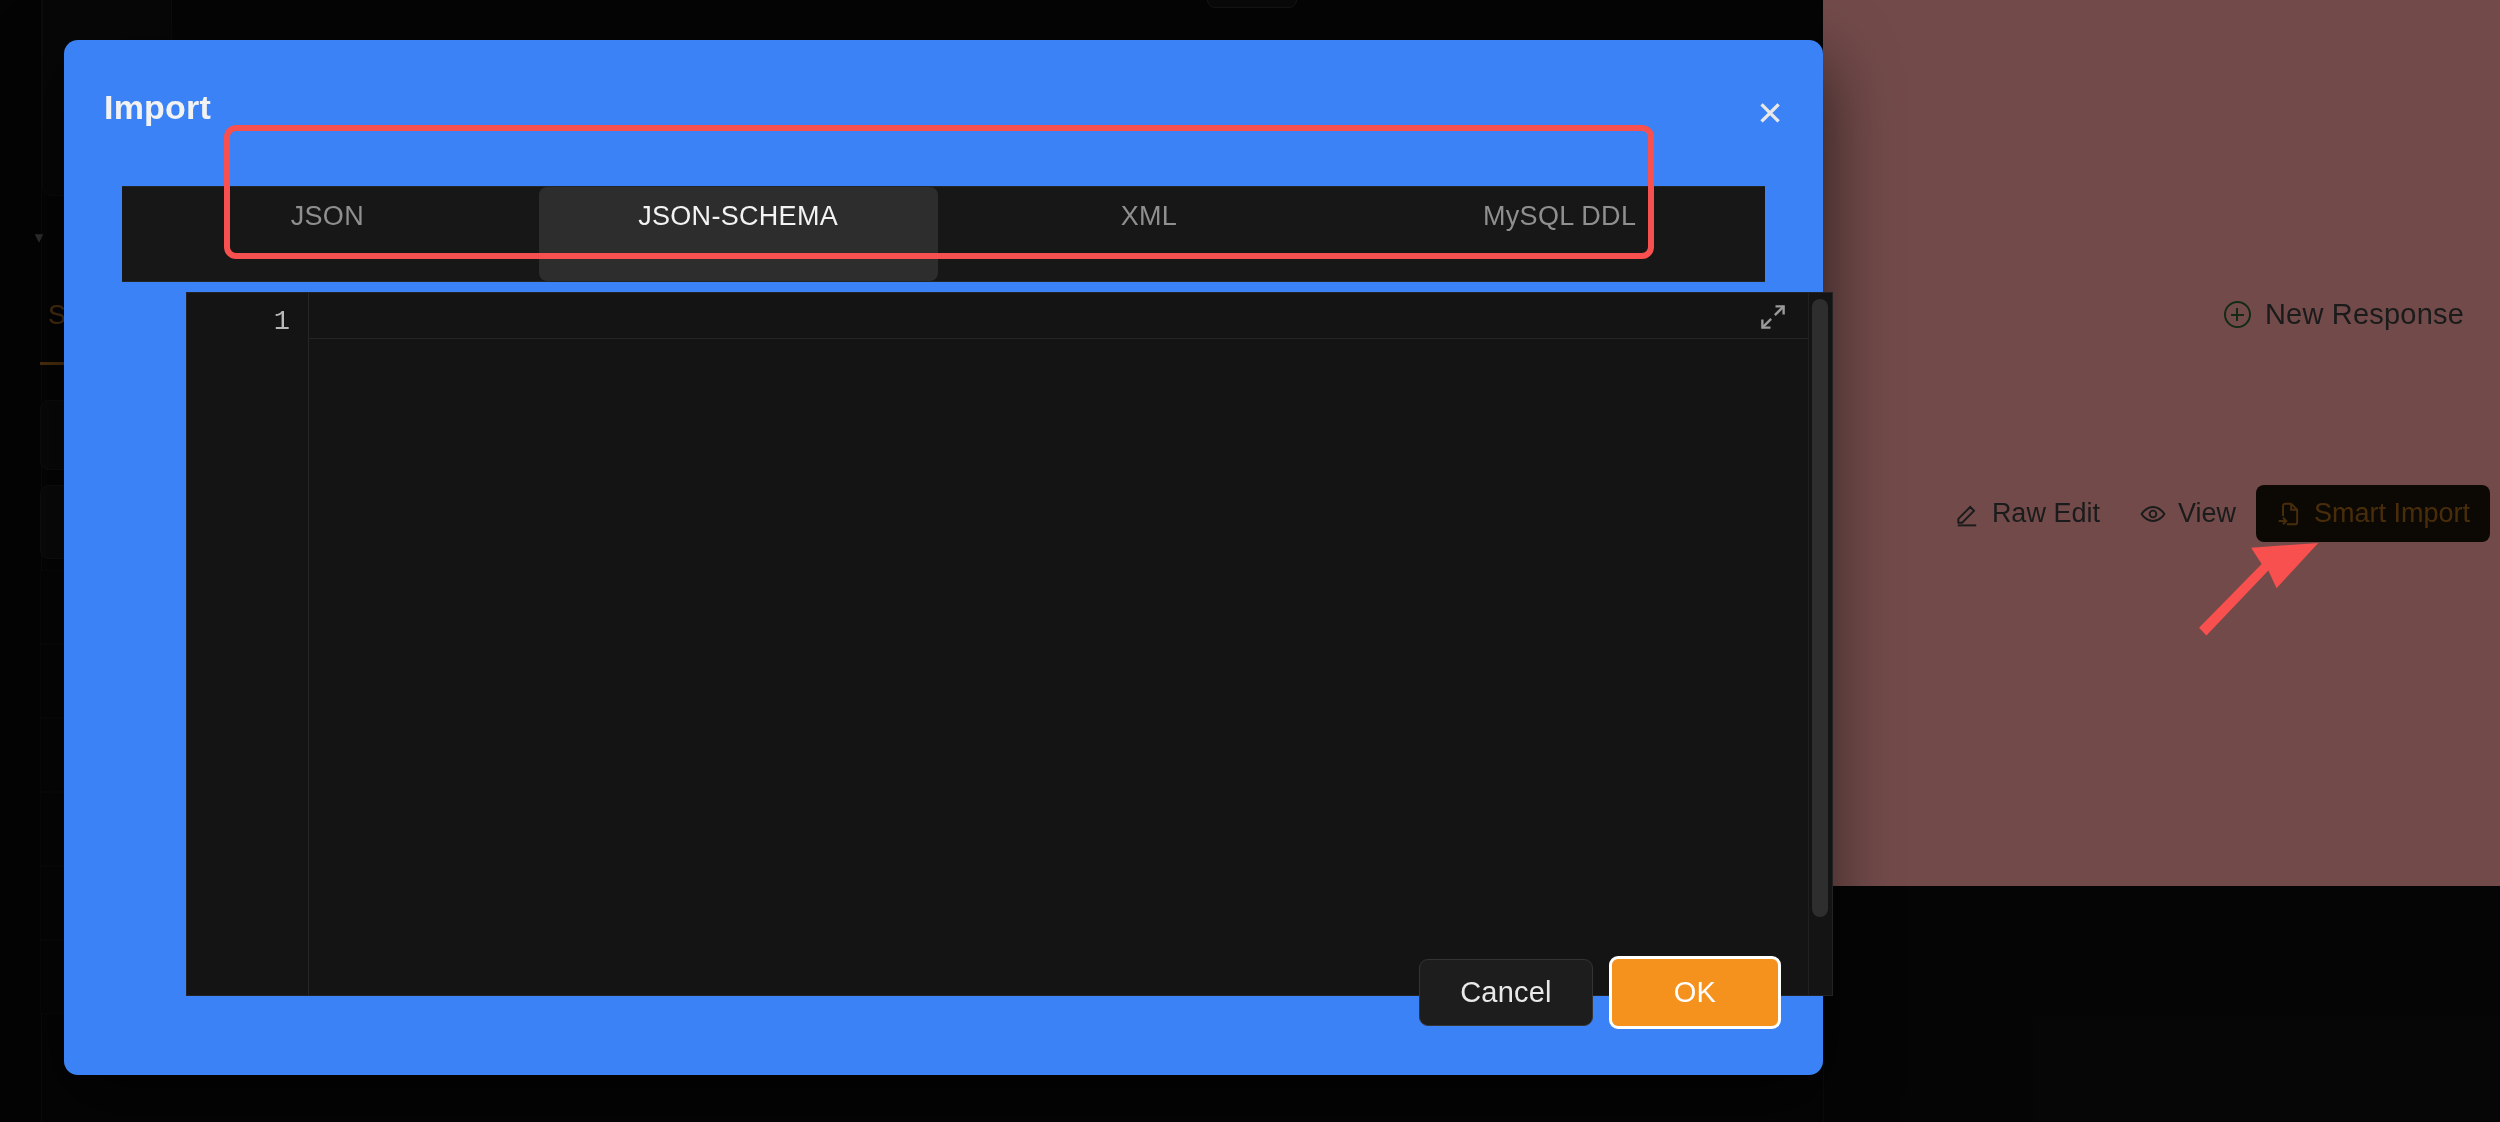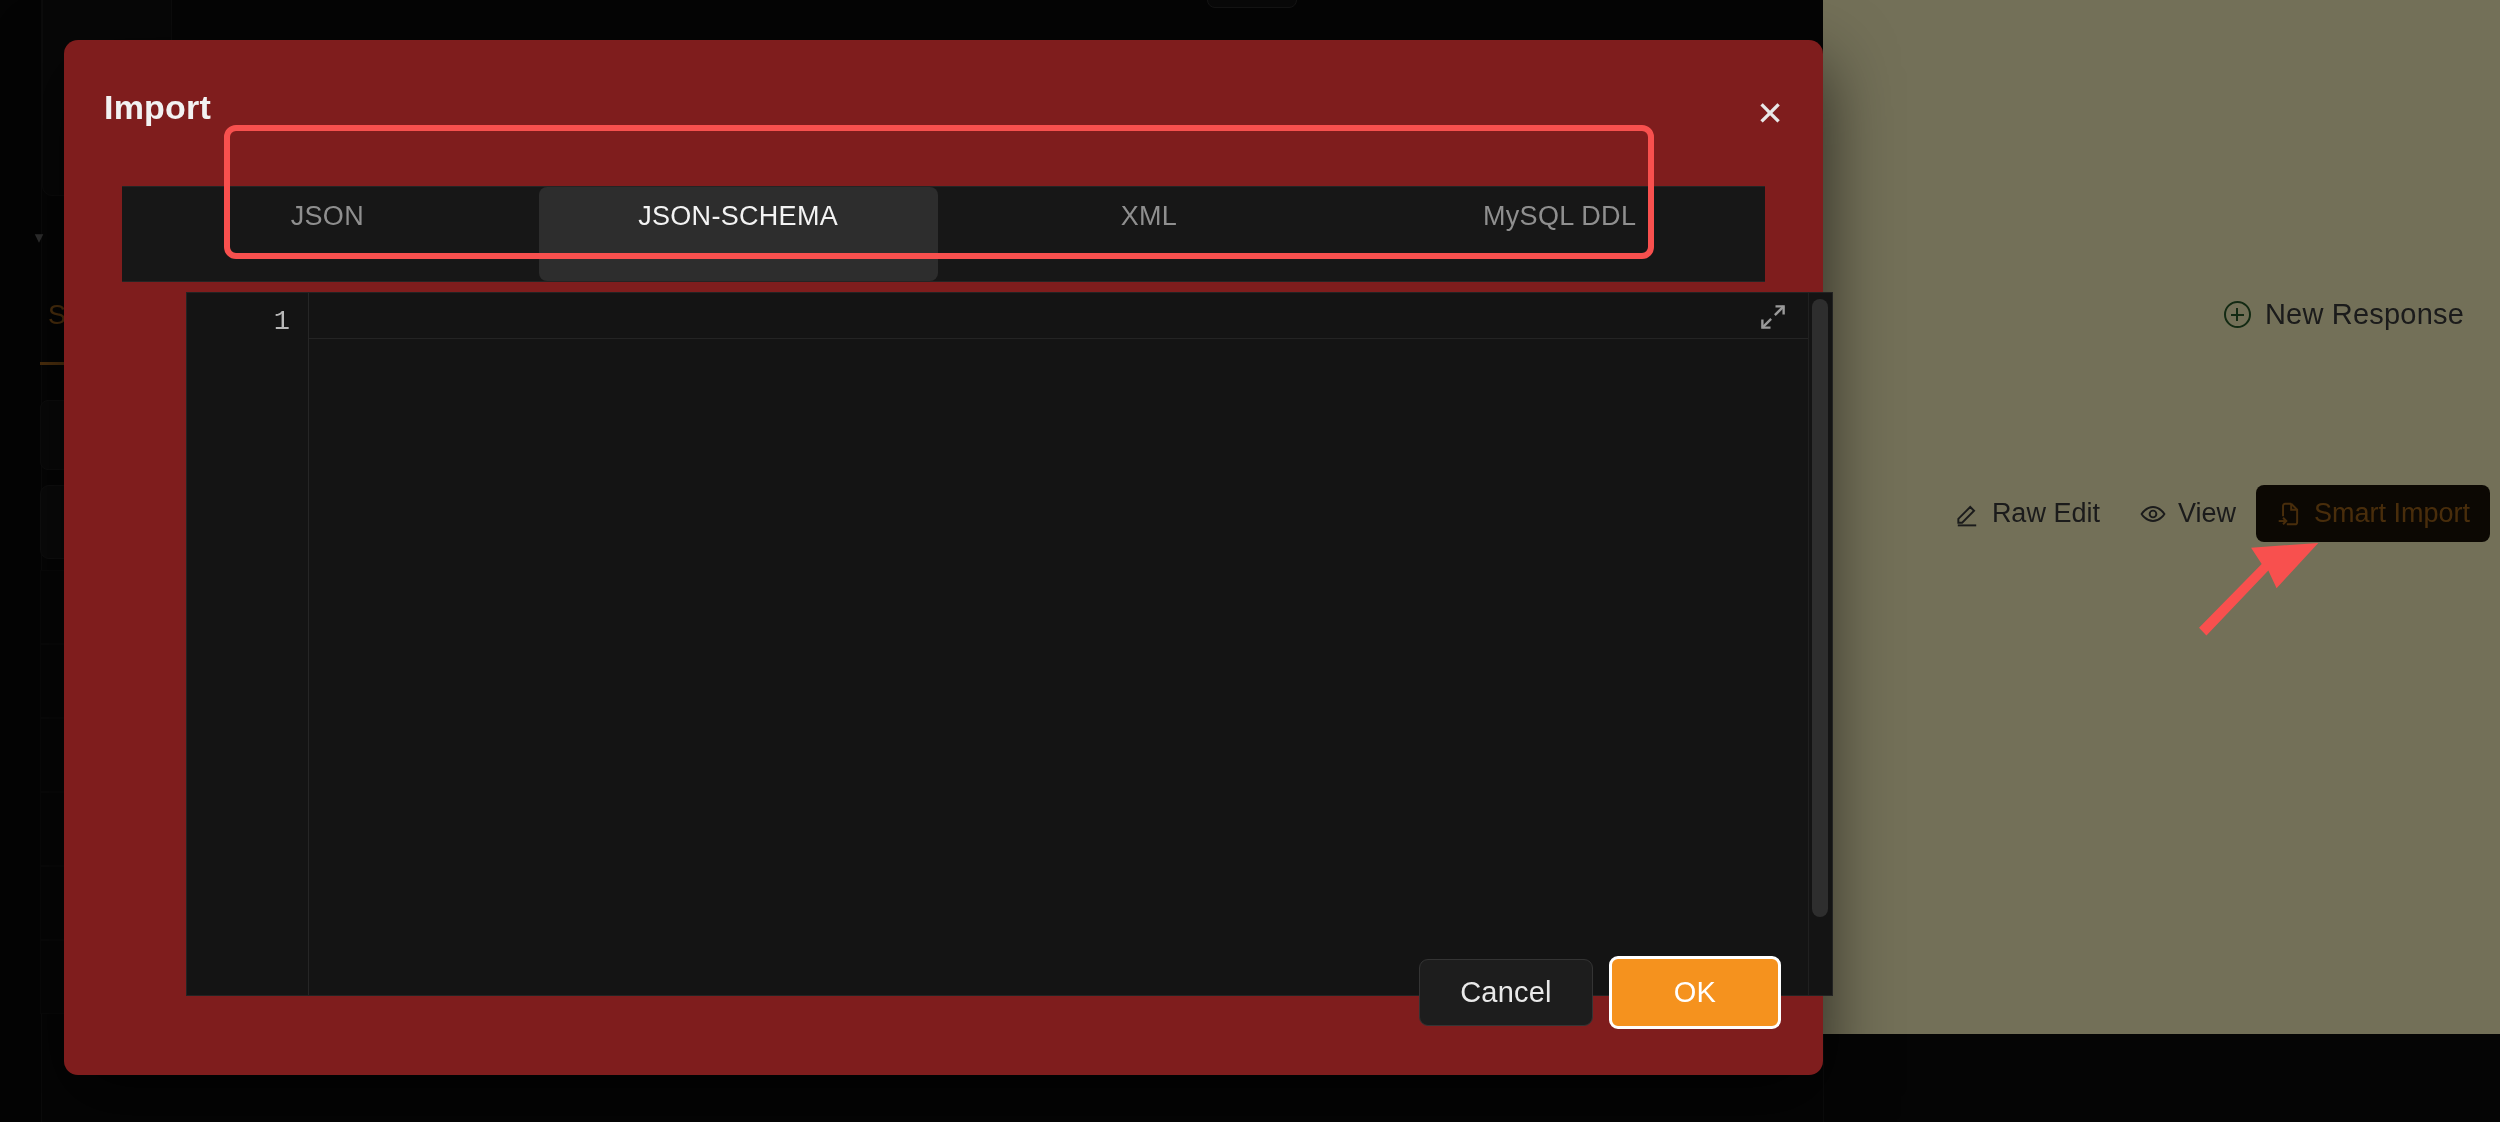--- a/index.html
+++ b/index.html
@@ -59,22 +59,22 @@
     border: 1px solid #161616; background: #0e0e0e;
   }
 
   .bg-topchip {
     position: absolute; left: 1207px; top: -44px; width: 90px; height: 52px;
     border: 1px solid #2e2e2e; border-radius: 8px; background: #141414;
   }
 
   
   .bg-right {
-    position: absolute; left: 1823px; top: 0; width: 677px; height: 1034px;
-    background: #fef9c3;
+    position: absolute; left: 1823px; top: 0; width: 677px; height: 886px;
+    background: #fca5a5;
   }
   .bg-right-divider {
     position: absolute; left: 1823px; top: 0; width: 1px; height: 1122px;
     background: #1b1b1b;
   }
   .new-response {
     position: absolute; right: 36px; top: 298px;
     display: flex; align-items: center; gap: 14px;
     color: #3c3c3c; font-size: 29px; letter-spacing: .2px;
   }
@@ -105,21 +105,21 @@
   
   #modal-overlay {
     position: absolute; inset: 0;
     background: rgba(0,0,0,0.55);
   }
 
   
   #import-modal {
     position: absolute; left: 64px; top: 40px;
     width: 1759px; height: 1035px;
-    background: #7f1d1d;
+    background: #3b82f6;
     border-radius: 14px;
     box-shadow: 0 24px 70px rgba(0,0,0,.65);
   }
   .modal-title {
     position: absolute; left: 40px; top: 48px;
     color: #f2f2f2; font-size: 34px; font-weight: bold; letter-spacing: .2px;
   }
   .modal-close {
     position: absolute; right: 32px; top: 52px;
     width: 42px; height: 42px; display: flex; align-items: center; justify-content: center;

